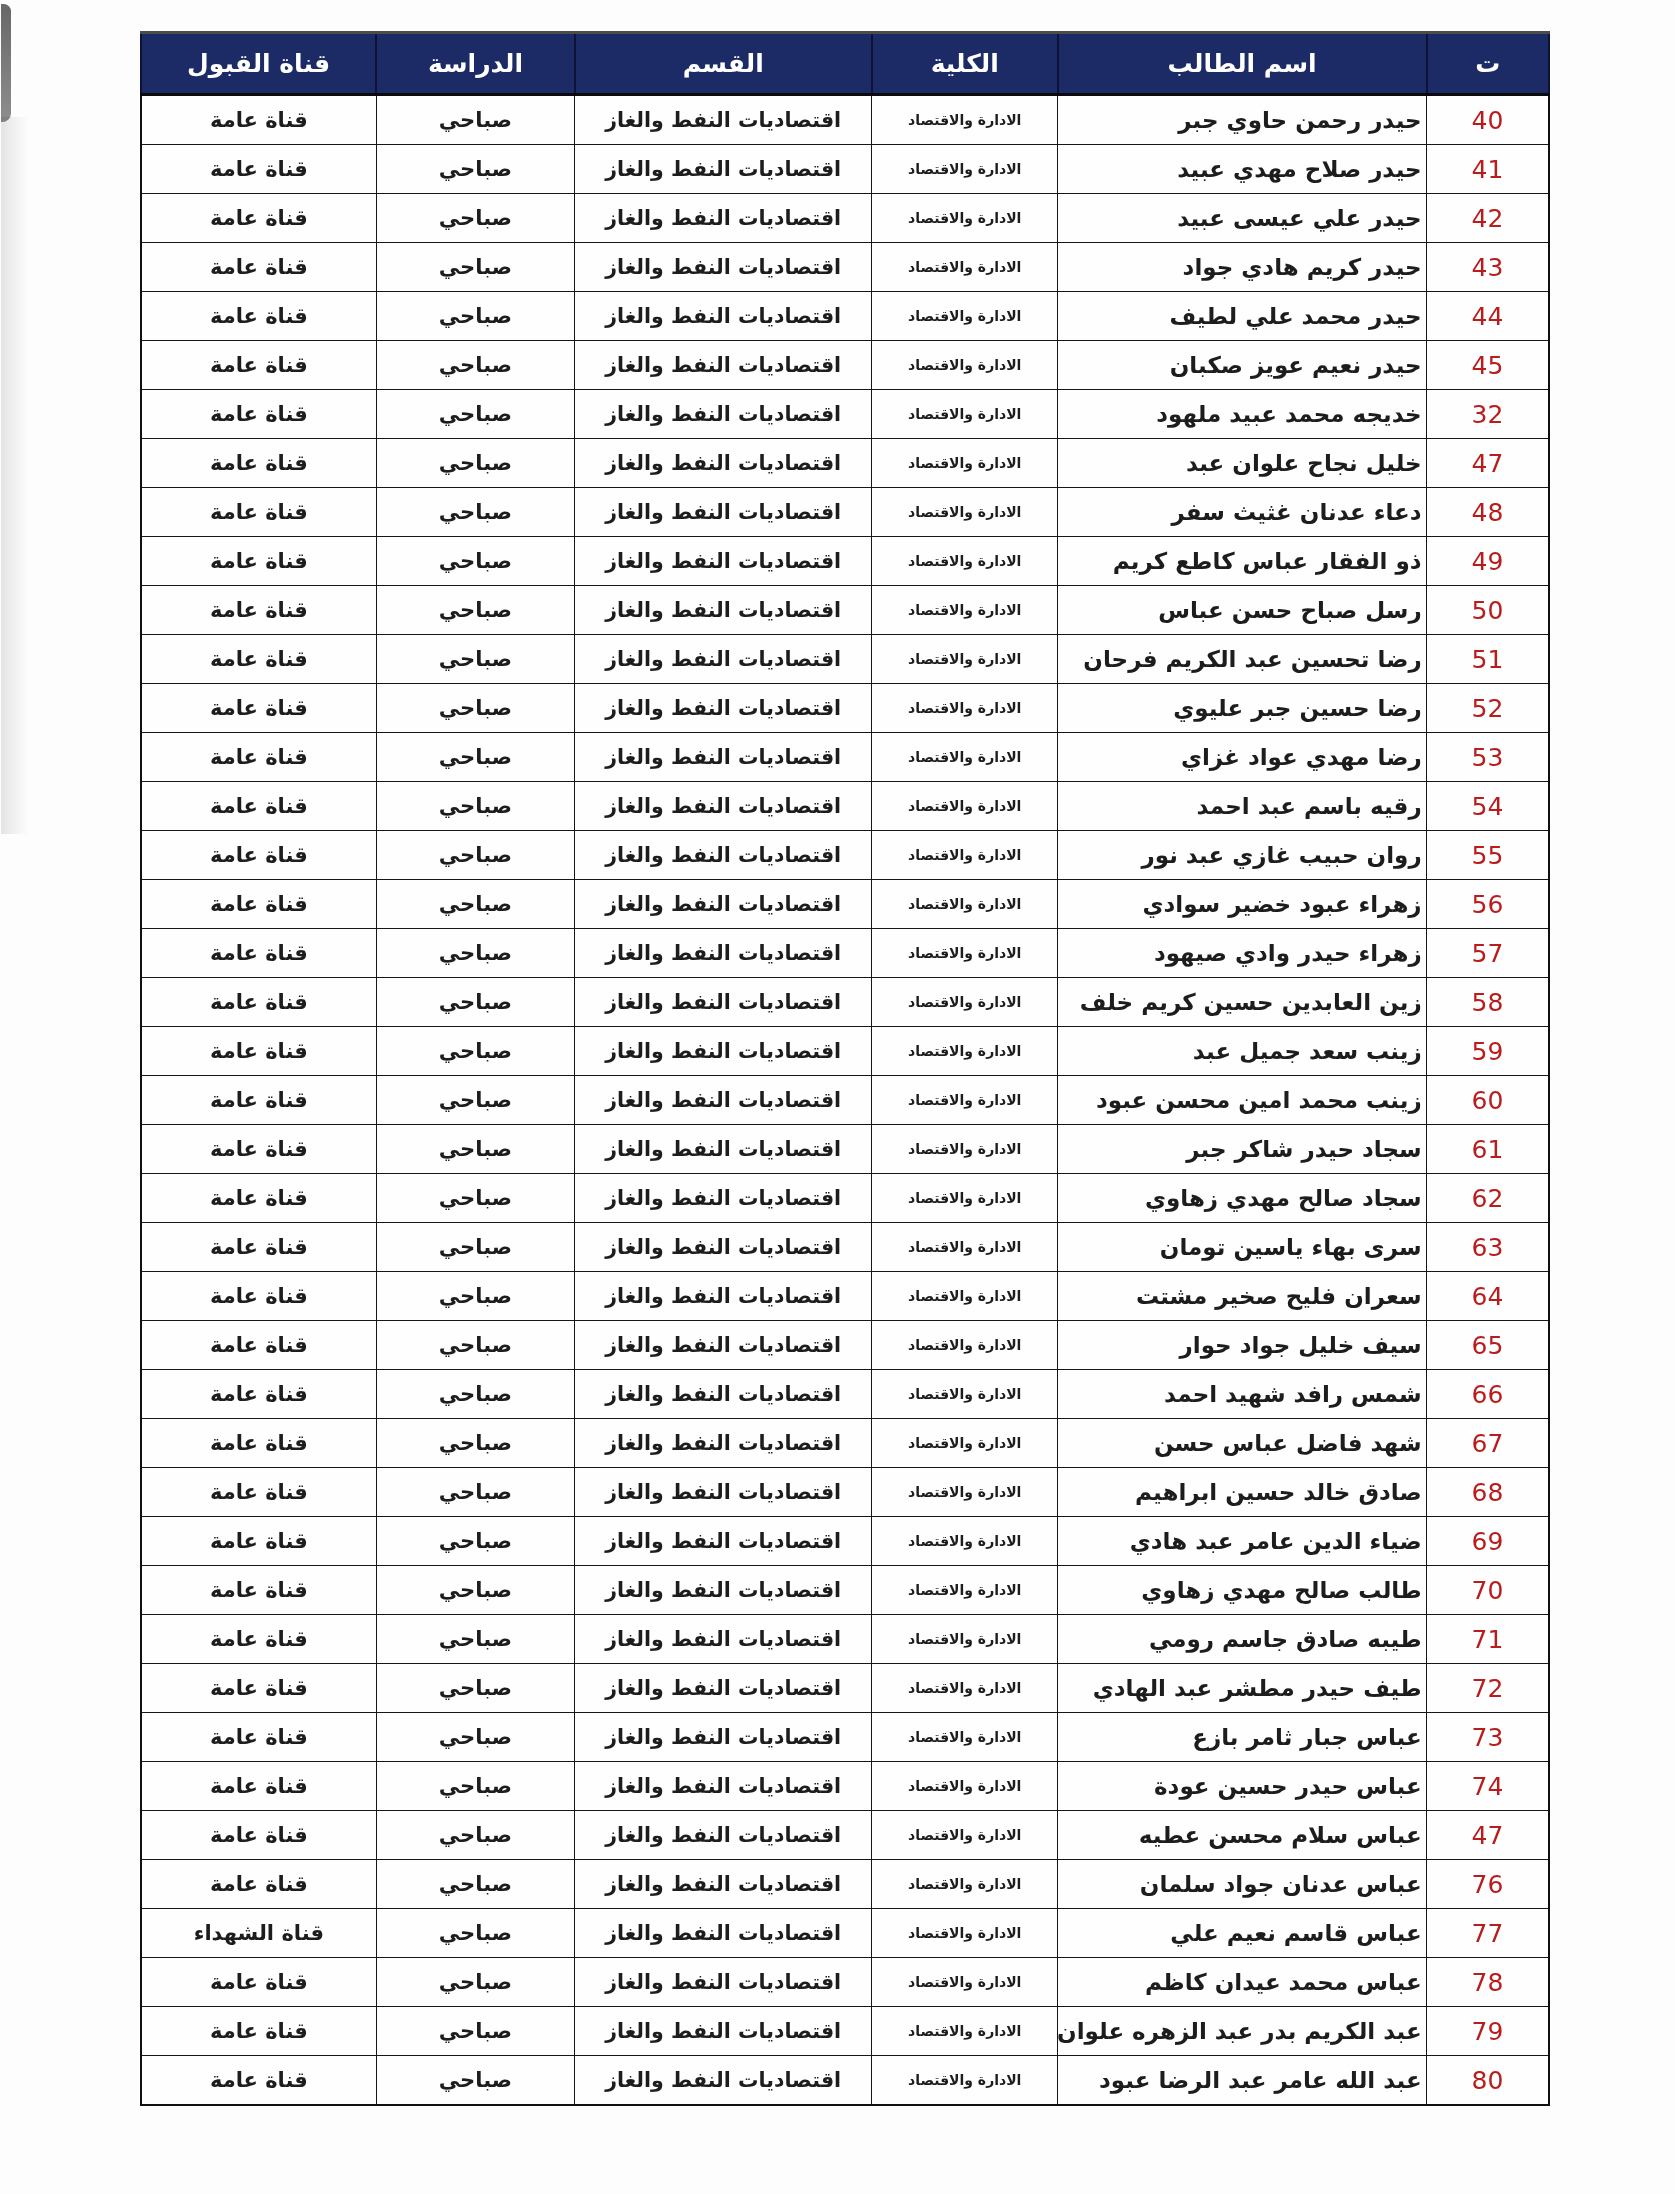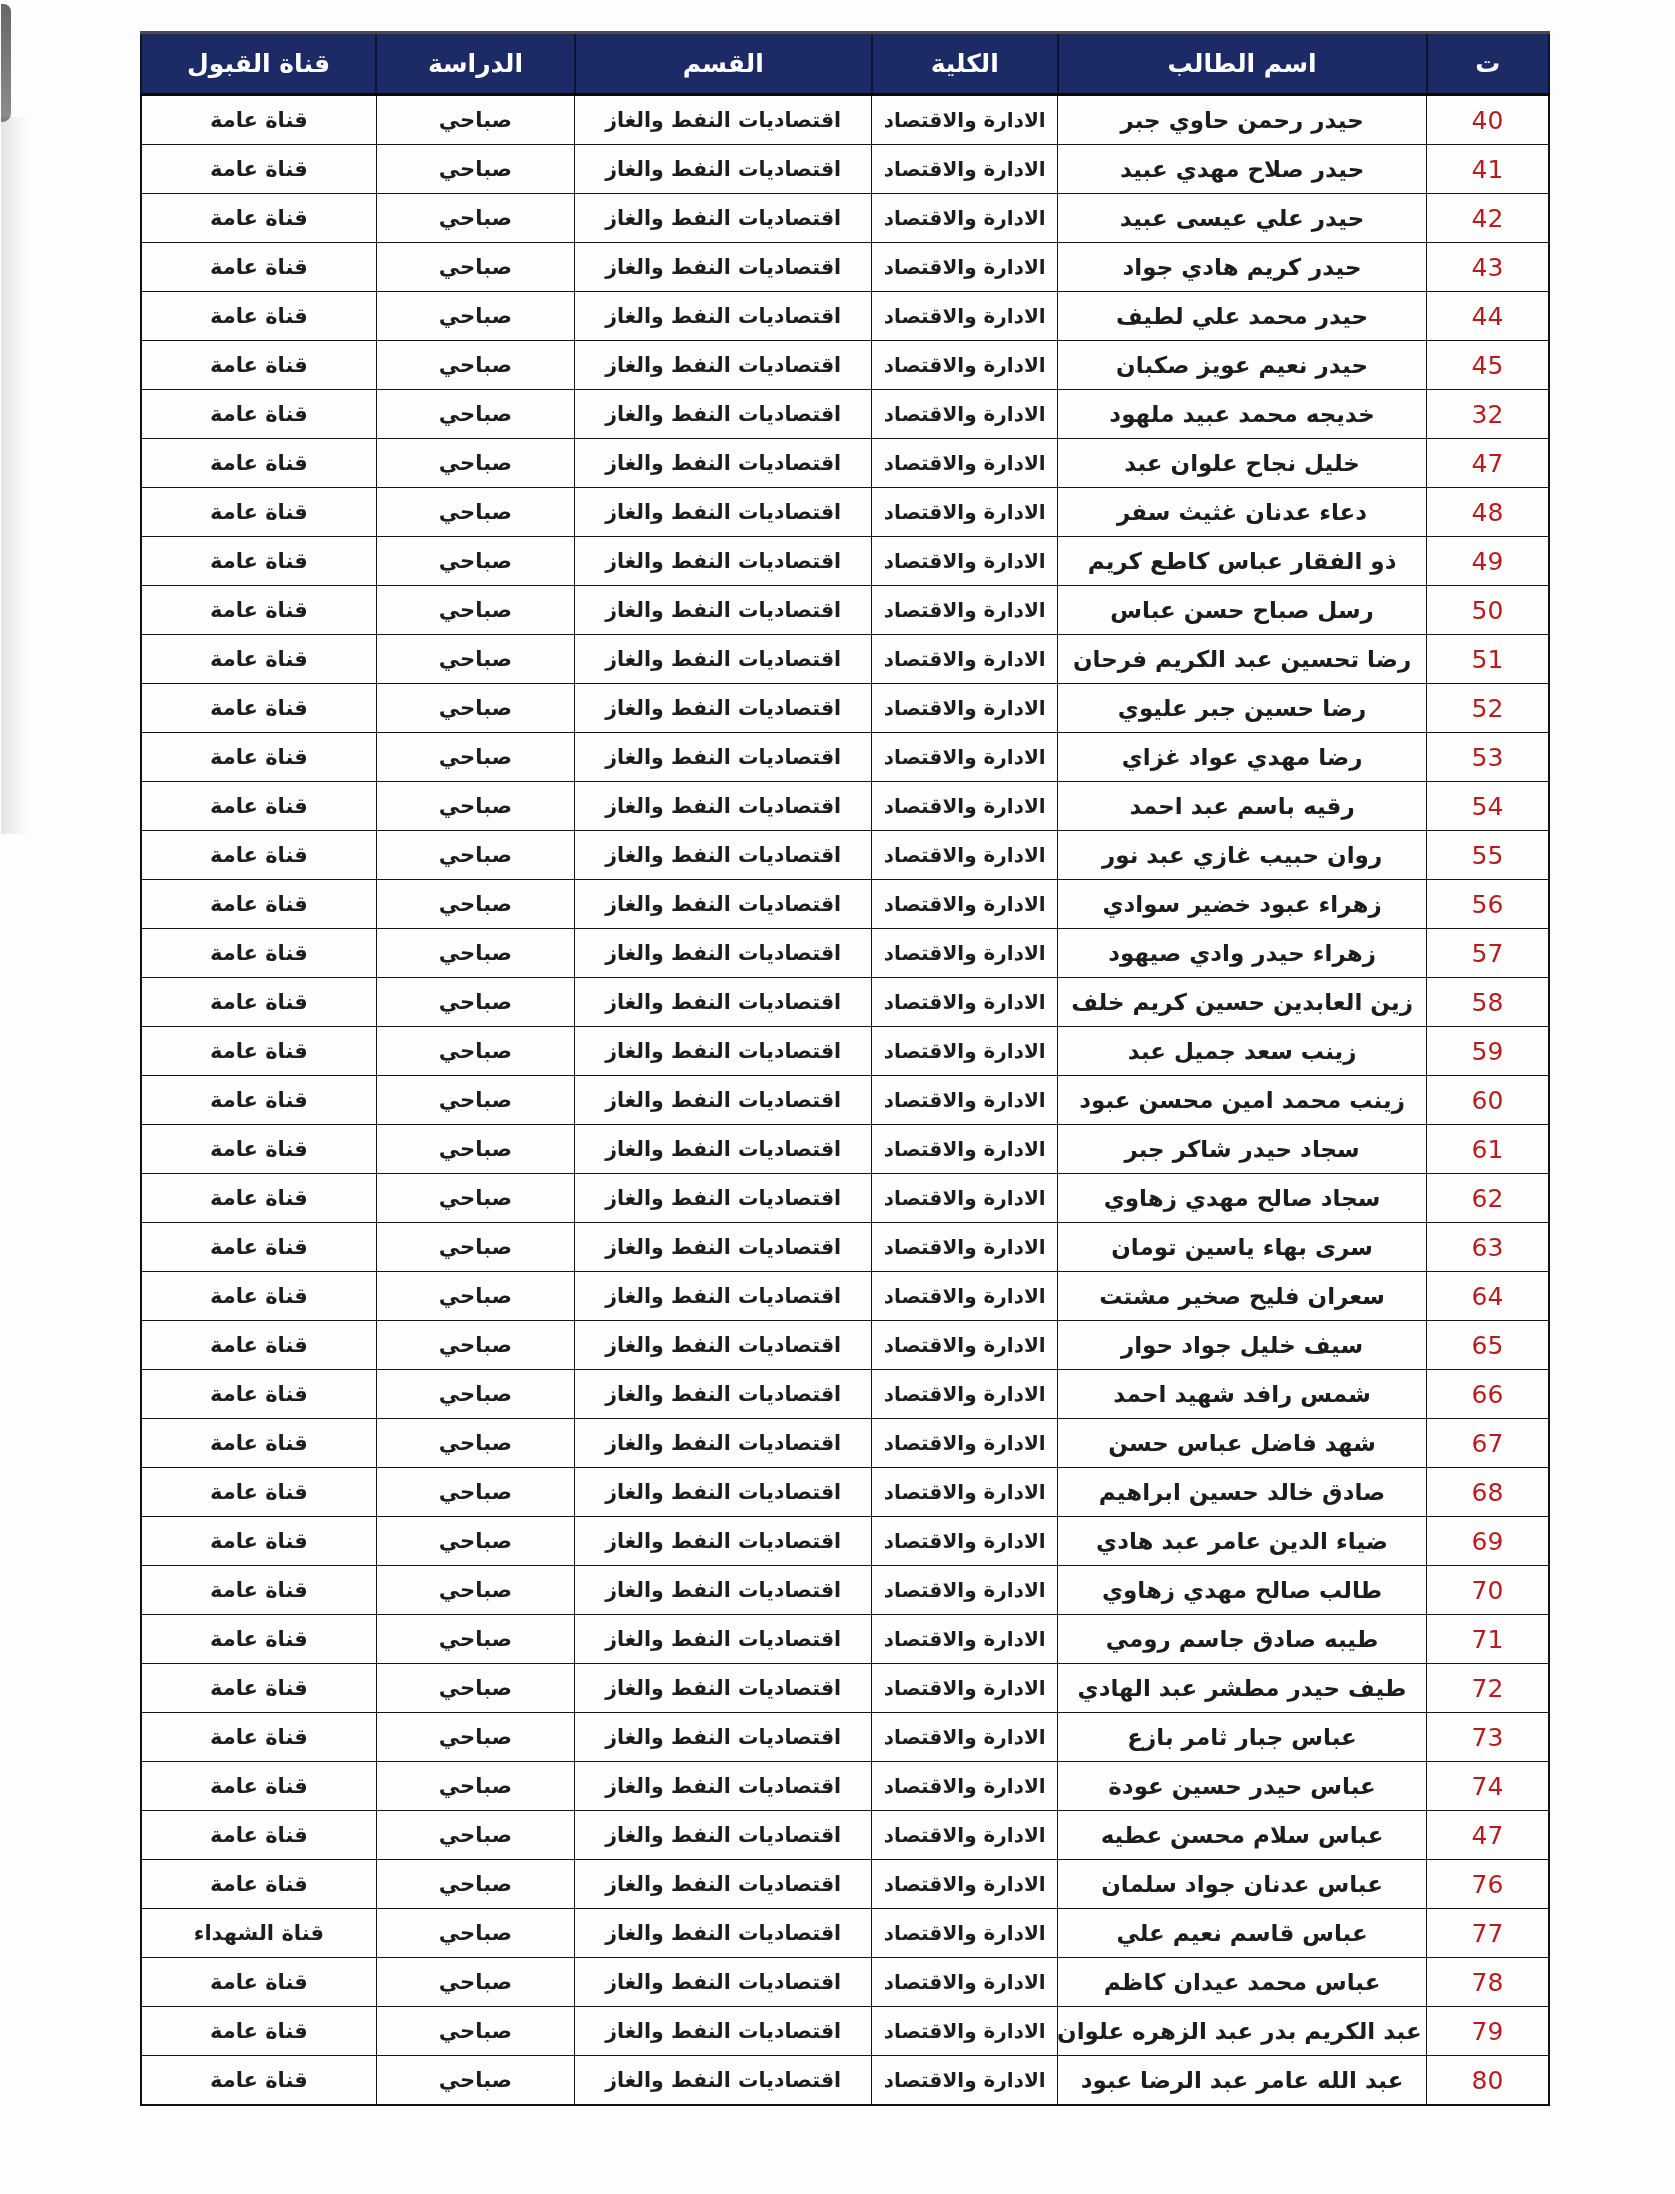--- a/index.html
+++ b/index.html
@@ -39,22 +39,22 @@
     background:#fefefe;
     border:1.5px solid #161616;
     height:48px;
     text-align:center;vertical-align:middle;
     font-weight:700;color:#1d1d1d;
     padding:0 4.4px;
     overflow:hidden;white-space:nowrap;
   }
   
   td:nth-child(1){font-size:25px;font-weight:500;color:#b91c1c;}
-  td:nth-child(2){font-size:23px;}
-  td:nth-child(3){font-size:20px;}
+  td:nth-child(2){font-size:23px;text-align:right;}
+  td:nth-child(3){font-size:14px;}
   td:nth-child(4){font-size:20.5px;margin-top:29px;}
   td:nth-child(5){font-size:21px;}
   td:nth-child(6){font-size:21px;}
 </style>
 </head>
 <body>
 
 <div class="scroll-indicator"></div>
 <div class="left-shadow"></div>
 

